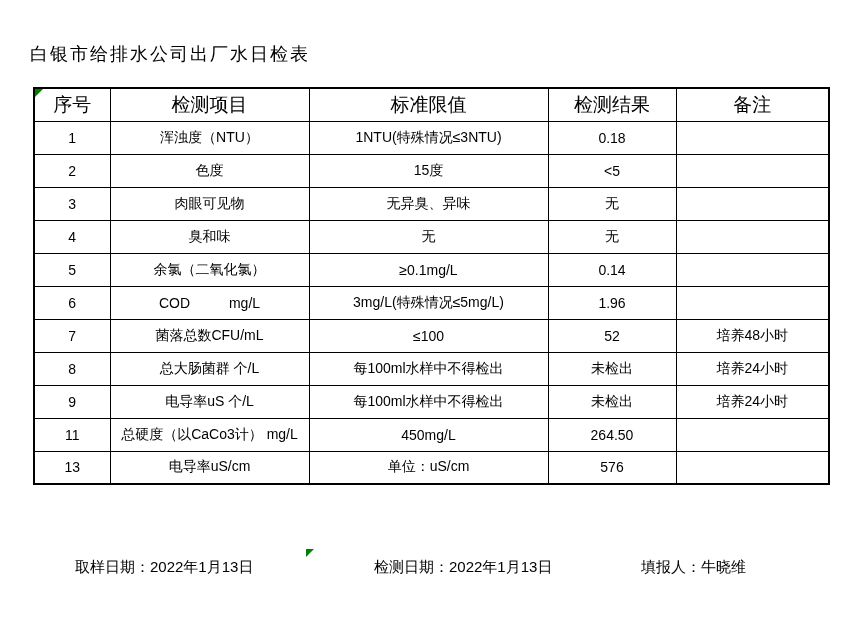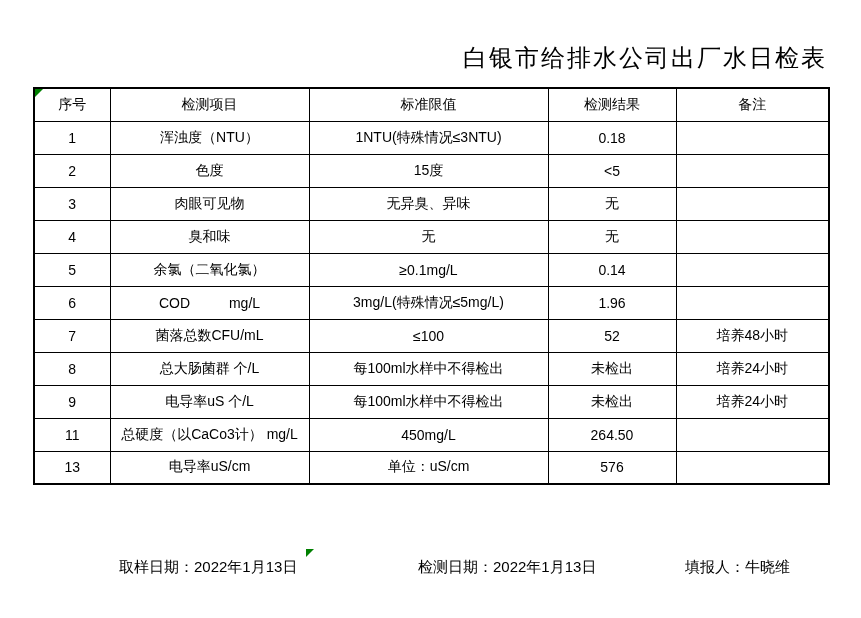--- a/index.html
+++ b/index.html
@@ -12,22 +12,22 @@
     position: relative;
   }
   .page {
     position: relative;
     width: 861px; height: 618px;
     background: #ffffff;
   }
   .title {
     position: absolute;
     left: 30px; top: 42px; width: 797px;
-    text-align: right;
-    font-size: 24px;
+    text-align: left;
+    font-size: 18px;
     font-weight: 500;
     letter-spacing: 2px;
     color: #000000;
     white-space: nowrap;
   }
   table.check-table {
     position: absolute;
     left: 33px; top: 87px;
     width: 795px;
     border-collapse: collapse;
@@ -40,42 +40,42 @@
     border: 1px solid #000000;
     height: 33px;
     text-align: center;
     vertical-align: middle;
     font-size: 14px;
     font-weight: normal;
     white-space: pre;
     overflow: hidden;
     padding: 0 2px;
   }
-  table.check-table th { font-size: 14px; }
+  table.check-table th { font-size: 19px; }
   col.c-no     { width: 76px;  }
   col.c-item   { width: 199px; }
   col.c-limit  { width: 239px; }
   col.c-result { width: 128px; }
   col.c-note   { width: 153px; }
   .marker {
     position: absolute;
     width: 8px; height: 8px;
     clip-path: polygon(0 0, 100% 0, 0 100%);
     z-index: 5;
   }
   .marker-1 { left: 35px;  top: 89px;  }
   .marker-2 { left: 306px; top: 549px; }
   .footer-line {
     position: absolute;
     top: 558px; left: 0; width: 861px;
     font-size: 15px;
     line-height: 18px;
     white-space: nowrap;
   }
-  .footer-item { position: absolute; top: 0; margin-left: 44px; }
+  .footer-item { position: absolute; top: 0; }
   .footer-sampling { left: 75px;  }
   .footer-testdate { left: 374px; }
   .footer-reporter { left: 641px; }
 </style>
 </head>
 <body>
 
 <div class="page">
 
   <div class="title">白银市给排水公司出厂水日检表</div>

